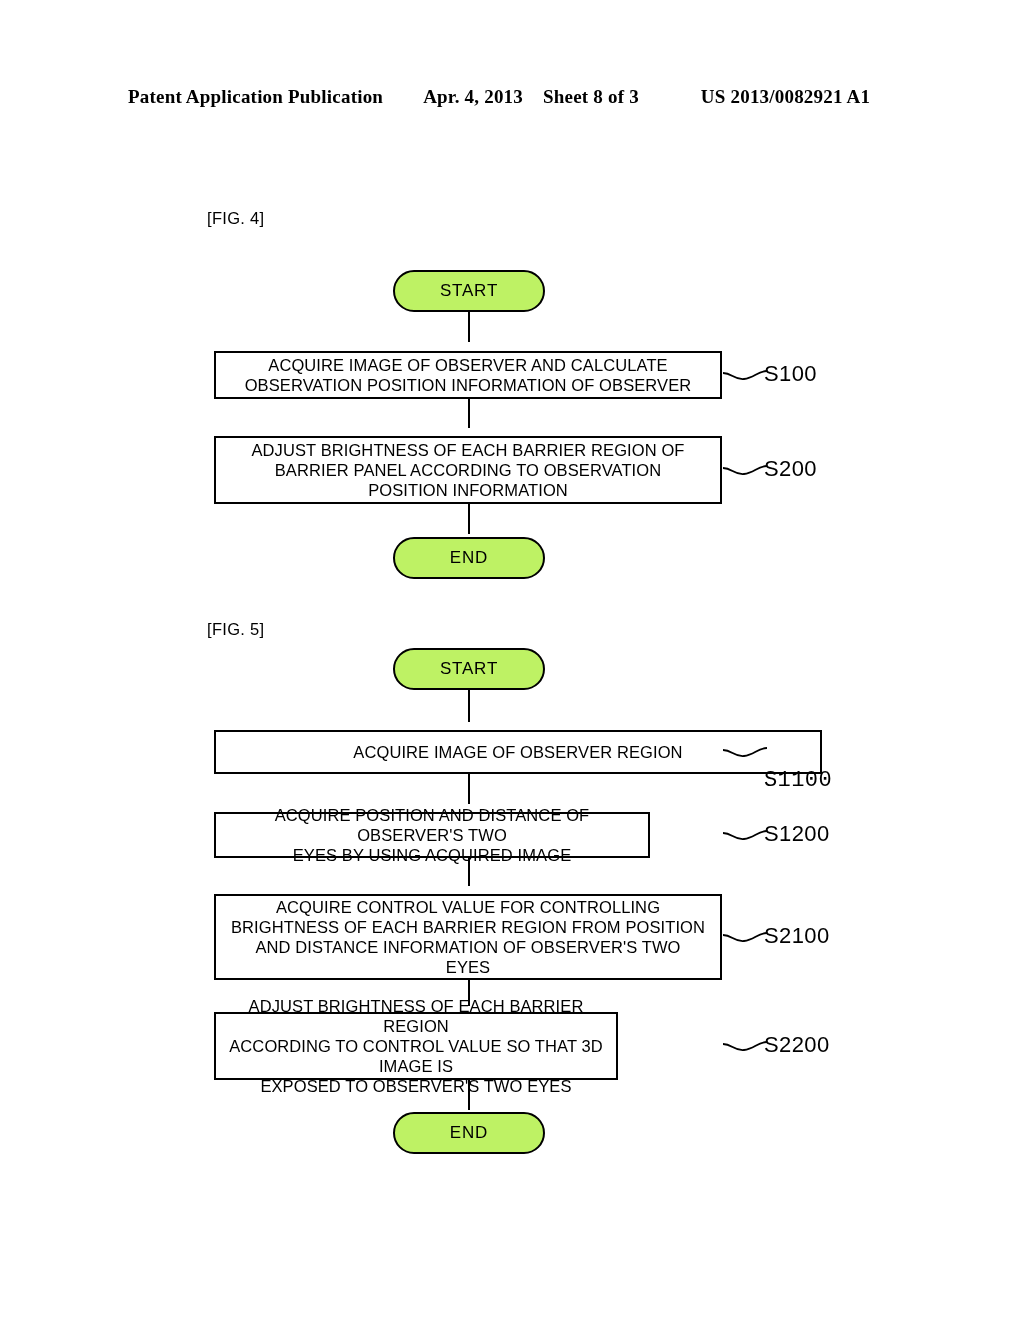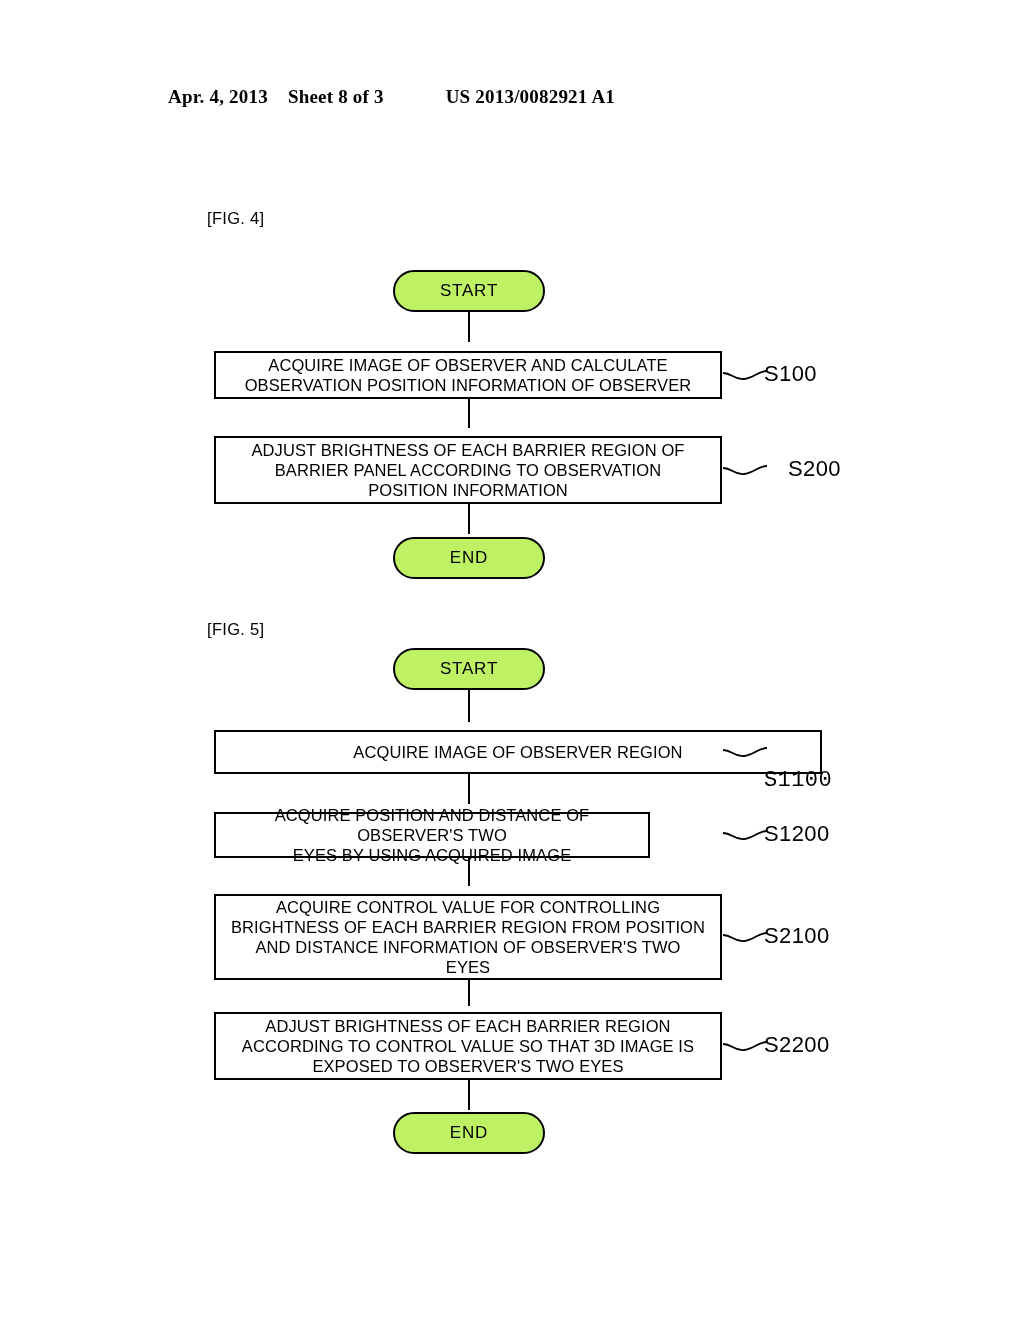--- a/index.html
+++ b/index.html
@@ -102,20 +102,21 @@
     position: absolute;
     font-size: 22px;
     letter-spacing: 0.4px;
     white-space: nowrap;
   }
 </style>
 </head>
 <body>
 
 <div class="page-header">
+  <span class="hdr-pub">Patent Application Publication</span>
   <span class="hdr-date">Apr. 4, 2013</span>
   <span class="hdr-sheet">Sheet 8 of 3</span>
   <span class="hdr-num">US 2013/0082921 A1</span>
 </div>
 
 <div class="fig-label" id="fig4-label">[FIG. 4]</div>
 
 <div class="terminator" id="fig4-start" style="left:393px; top:270px; width:152px; height:42px;">START</div>
 
 <div class="connector no-head" style="top:312px; height:40px;">
@@ -144,21 +145,21 @@
   <span>ADJUST BRIGHTNESS OF EACH BARRIER REGION OF
 BARRIER PANEL ACCORDING TO OBSERVATION
 POSITION INFORMATION</span>
 </div>
 
 <div class="leader" style="left:722px; top:459px;">
   <svg viewBox="0 0 46 22">
       <path d="M1 9 C 10 9, 12 16, 22 15 C 32 14, 36 7, 45 7" fill="none" stroke="#000" stroke-width="1.8"></path>
     </svg>
 </div>
-<div class="step-label" style="left:764px; top:456px;margin-left:24px;">S200</div>
+<div class="step-label" style="left:764px; top:456px;">S200</div>
 
 <div class="connector no-head" style="top:504px; height:40px;">
   <div class="stem" style="height:30px;"></div>
 
 </div>
 
 <div class="terminator" id="fig4-end" style="left:393px; top:537px; width:152px; height:42px;">END</div>
 
 <div class="fig-label" id="fig5-label">[FIG. 5]</div>
 
@@ -214,21 +215,21 @@
       <path d="M1 9 C 10 9, 12 16, 22 15 C 32 14, 36 7, 45 7" fill="none" stroke="#000" stroke-width="1.8"></path>
     </svg>
 </div>
 <div class="step-label" style="left:764px; top:923px;">S2100</div>
 
 <div class="connector no-head" style="top:980px; height:36px;">
   <div class="stem" style="height:26px;"></div>
 
 </div>
 
-<div class="process" id="fig5-box-s2200" style="left:214px; top:1012px; width:508px; height:68px;">
+<div class="process" id="fig5-box-s2200" style="left:214px; top:1012px; width:404px; height:68px;">
   <span>ADJUST BRIGHTNESS OF EACH BARRIER REGION
 ACCORDING TO CONTROL VALUE SO THAT 3D IMAGE IS
 EXPOSED TO OBSERVER'S TWO EYES</span>
 </div>
 
 <div class="leader" style="left:722px; top:1035px;">
   <svg viewBox="0 0 46 22">
       <path d="M1 9 C 10 9, 12 16, 22 15 C 32 14, 36 7, 45 7" fill="none" stroke="#000" stroke-width="1.8"></path>
     </svg>
 </div>

